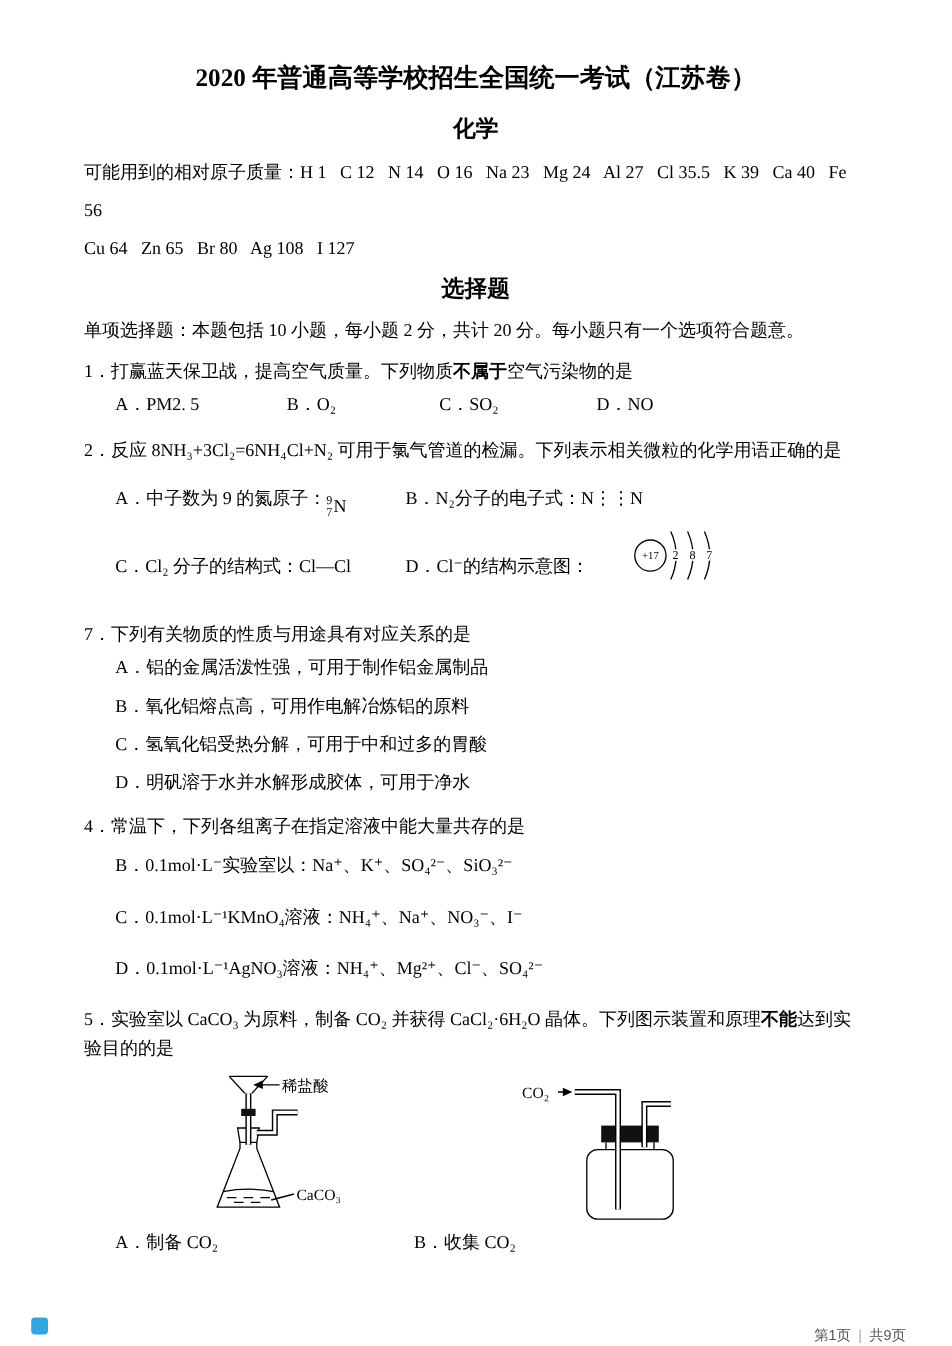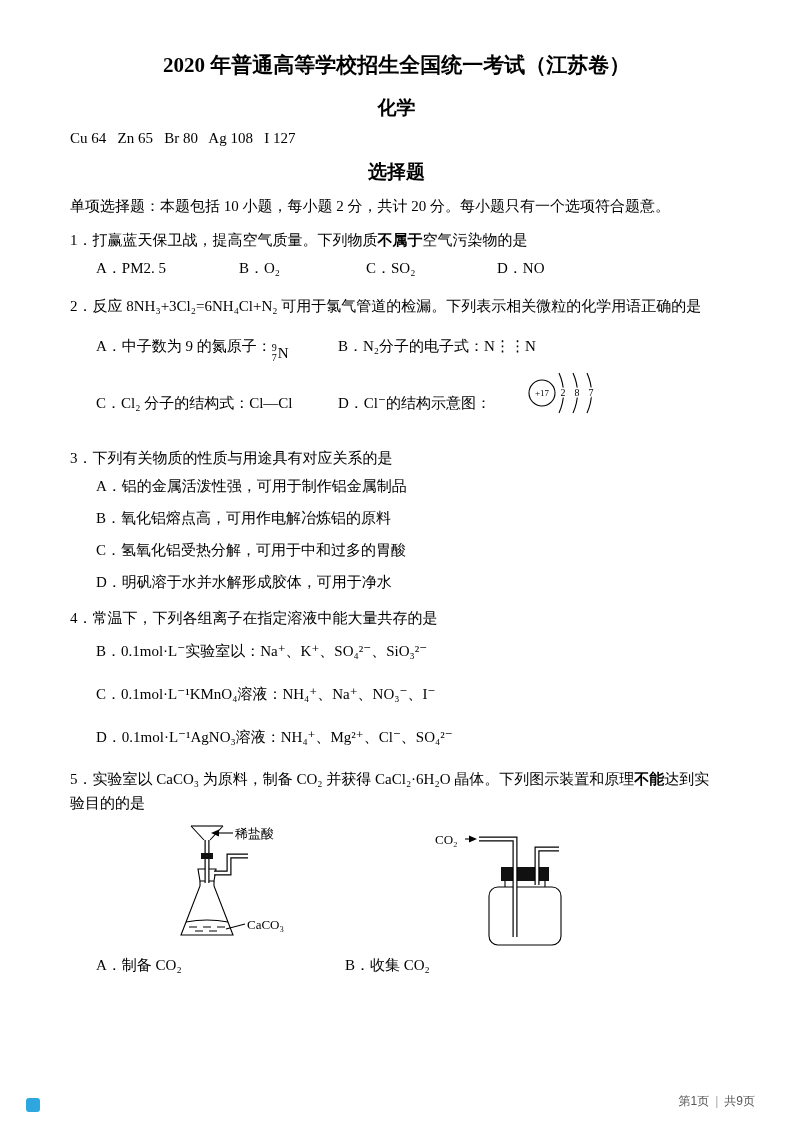--- a/index.html
+++ b/index.html
@@ -46,32 +46,33 @@
   .captions .capA { width:249px; }
 
   .ln { fill:none; stroke:#000; stroke-width:1.1; }
   .tube-out { fill:none; stroke:#000; stroke-width:5; }
   .tube-in  { fill:none; stroke:#fff; stroke-width:2.6; }
   .svgt { font-family:"Liberation Serif","DejaVu Serif",serif; font-size:10px; fill:#000; }
   .svgt.small { font-size:9px; }
   .svgt.halo { paint-order:stroke; stroke:#fff; stroke-width:3px; }
   .svgt.lbl { font-size:13px; }
 
-  .footer { position:absolute; right:38px; bottom:12px; font-size:12px; color:#555;
+  .footer { position:absolute; right:38px; bottom:0; font-size:12px; color:#555;
             font-family:"Liberation Sans","DejaVu Sans",sans-serif; }
   .footer .sep { color:#aaa; margin:0 6px; }
   .footer-logo { position:absolute; left:26px; bottom:10px; width:14px; height:14px; border-radius:3px; }
 </style>
 </head>
 <body>
 
 <div class="page">
 
   <div class="title">2020 年普通高等学校招生全国统一考试（江苏卷）</div>
   <div class="subject">化学</div>
+  <div class="masses first">可能用到的相对原子质量：H 1   C 12   N 14   O 16   Na 23   Mg 24   Al 27   Cl 35.5   K 39   Ca 40   Fe 56</div>
   <div class="masses">Cu 64   Zn 65   Br 80   Ag 108   I 127</div>
   <div class="section-title">选择题</div>
   <div class="intro">单项选择题：本题包括 10 小题，每小题 2 分，共计 20 分。每小题只有一个选项符合题意。</div>
 
   <div class="q">
     <div class="stem"><span>1．打赢蓝天保卫战，提高空气质量。下列物质</span><span class="emph">不属于</span><span>空气污染物的是</span></div>
     <div class="opt-row">
       <span class="o1">A．PM2. 5</span>
       <span class="o2">B．O₂</span>
       <span class="o3">C．SO₂</span>
@@ -103,21 +104,21 @@
           <path d="M60,10 Q69,30 60,50" class="ln"></path>
           <text x="36" y="33" text-anchor="middle" class="svgt halo">2</text>
           <text x="50" y="33" text-anchor="middle" class="svgt halo">8</text>
           <text x="64" y="33" text-anchor="middle" class="svgt halo">7</text>
         </svg>
       </span>
     </div>
   </div>
 
   <div class="q">
-    <div class="stem">3．下列有关物质的性质与用途具有对应关系的是</div>
+    <div class="stem">7．下列有关物质的性质与用途具有对应关系的是</div>
     <div class="opt-line">A．铝的金属活泼性强，可用于制作铝金属制品</div>
     <div class="opt-line">B．氧化铝熔点高，可用作电解冶炼铝的原料</div>
     <div class="opt-line">C．氢氧化铝受热分解，可用于中和过多的胃酸</div>
     <div class="opt-line">D．明矾溶于水并水解形成胶体，可用于净水</div>
   </div>
 
   <div class="q">
     <div class="stem mt8">4．常温下，下列各组离子在指定溶液中能大量共存的是</div>
     <div class="opt-line4">B．0.1mol·L⁻实验室以：Na⁺、K⁺、SO₄²⁻、SiO₃²⁻</div>
     <div class="opt-line4">C．0.1mol·L⁻¹KMnO₄溶液：NH₄⁺、Na⁺、NO₃⁻、I⁻</div>

